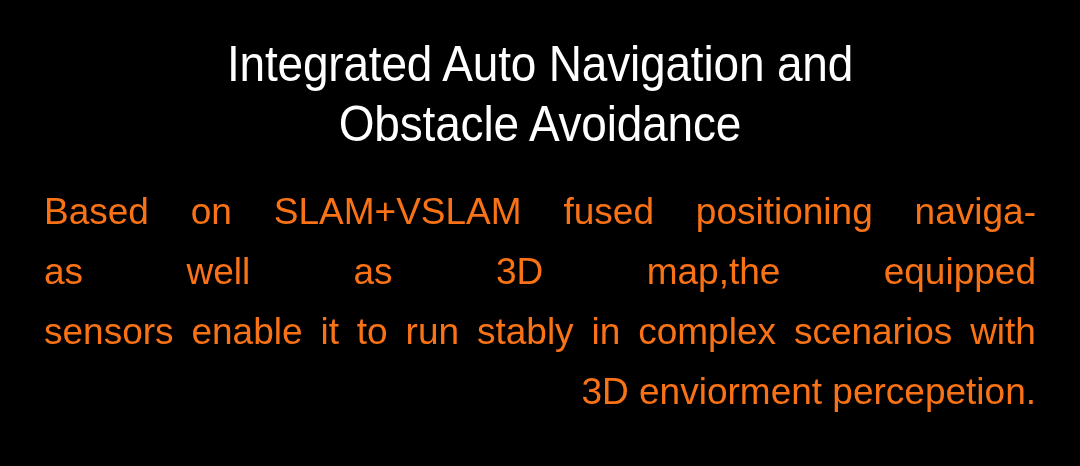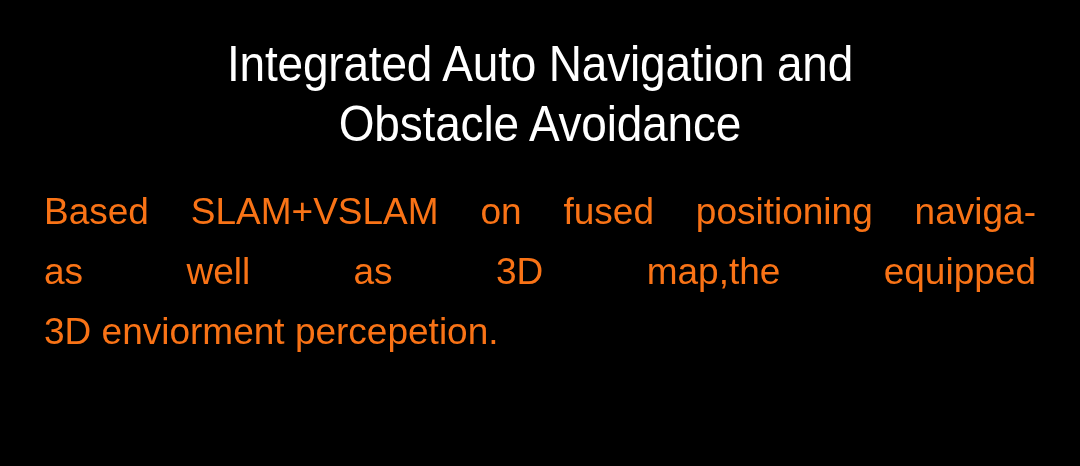--- a/index.html
+++ b/index.html
@@ -53,46 +53,58 @@
   }
   .body-line.justified {
     display: flex;
     justify-content: space-between;
     width: 992px;
   }
   .body-line.justified > .w {
     white-space: pre;
   }
   .body-line.last {
-    text-align: left;
+    text-align: right;
   }
 </style>
 </head>
 <body>
 
 <div class="slide">
 
   <div class="title-block">
     <span class="title-line">Integrated Auto Navigation and</span>
     <span class="title-line">Obstacle Avoidance</span>
   </div>
 
   <div class="body-block">
     <span class="body-line justified">
         <span class="w">Based</span>
+        <span class="w">on</span>
         <span class="w">SLAM+VSLAM</span>
-        <span class="w">on</span>
         <span class="w">fused</span>
         <span class="w">positioning</span>
         <span class="w">naviga-</span>
       </span>
     <span class="body-line justified">
         <span class="w">as</span>
         <span class="w">well</span>
         <span class="w">as</span>
         <span class="w">3D</span>
         <span class="w">map,the</span>
         <span class="w">equipped</span>
       </span>
+    <span class="body-line justified">
+        <span class="w">sensors</span>
+        <span class="w">enable</span>
+        <span class="w">it</span>
+        <span class="w">to</span>
+        <span class="w">run</span>
+        <span class="w">stably</span>
+        <span class="w">in</span>
+        <span class="w">complex</span>
+        <span class="w">scenarios</span>
+        <span class="w">with</span>
+      </span>
     <span class="body-line last">3D enviorment percepetion.</span>
   </div>
 
 </div>
 
 </body></html>

